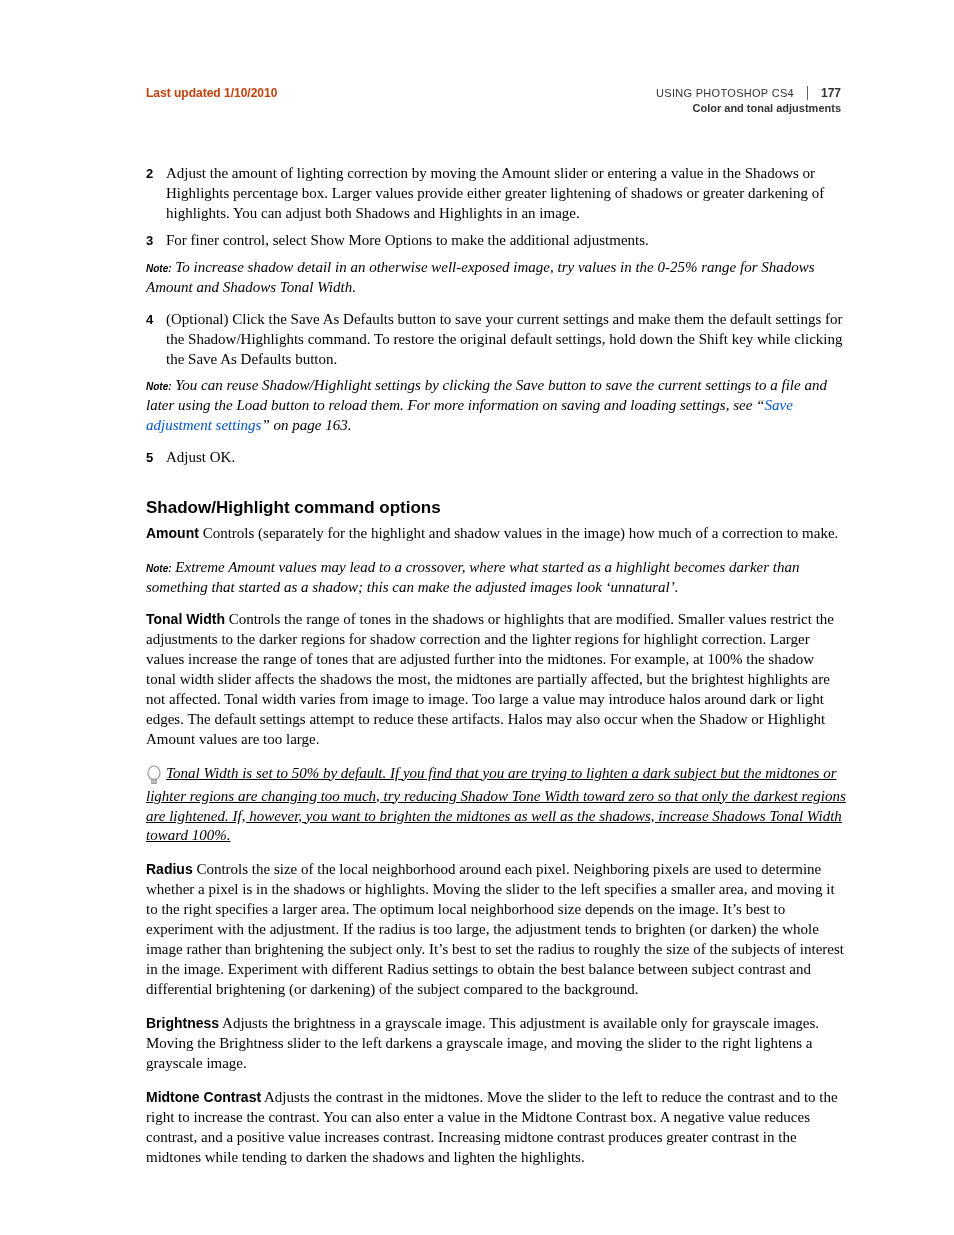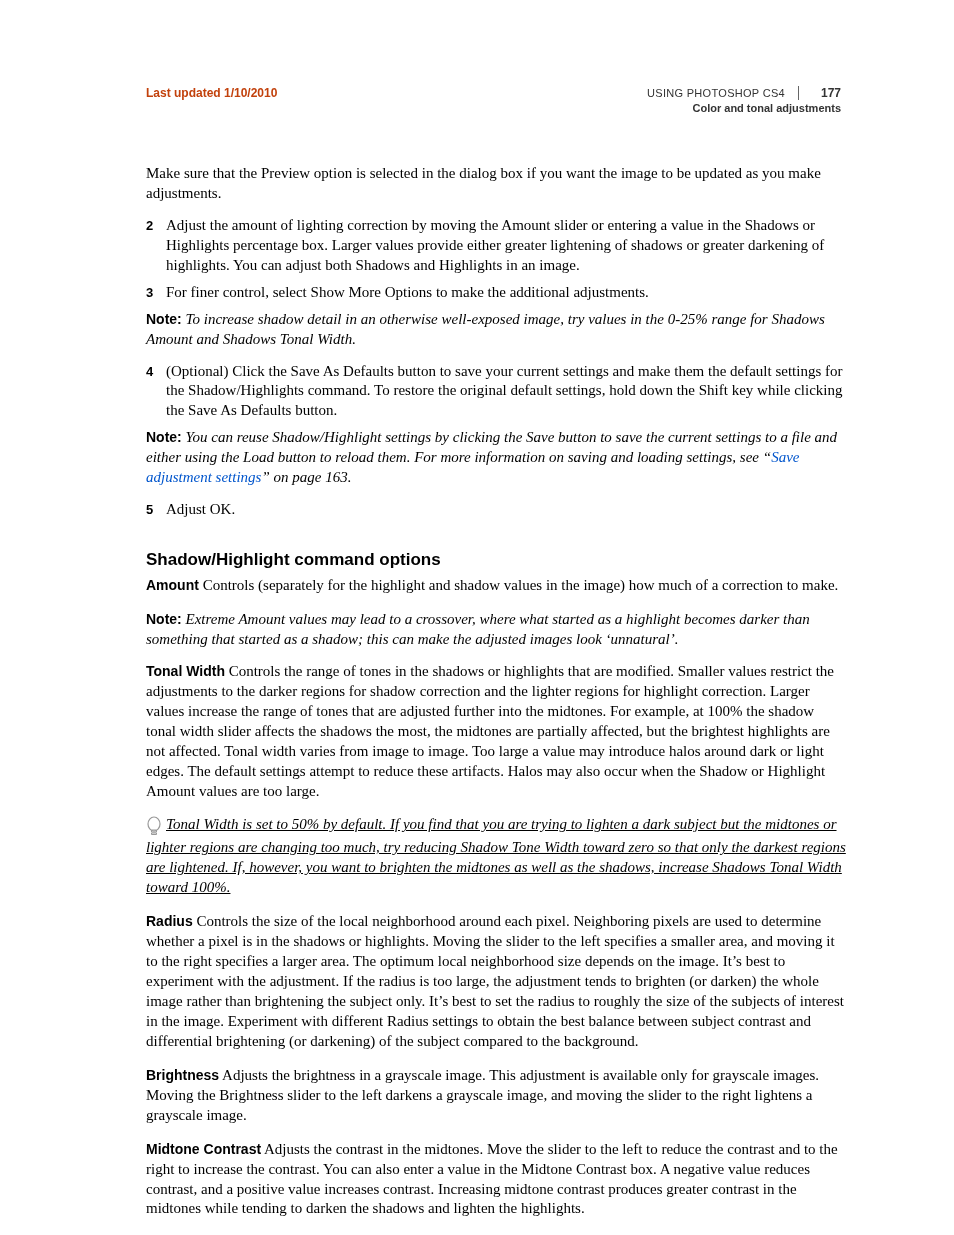--- a/index.html
+++ b/index.html
@@ -35,21 +35,21 @@
   .header-right-line1 {
     display: flex;
     align-items: center;
     justify-content: flex-end;
     gap: 13px;
   }
   .using { letter-spacing: 0.3px; }
   .pagenum {
     font-weight: bold;
     border-left: 1px solid #666;
-    padding-left: 22px;
+    padding-left: 13px;
     font-size: 12px;
   }
   .section-title {
     font-weight: bold;
     margin-top: 2px;
   }
   .body-text {
     font-size: 15px;
     line-height: 1.33;
     margin: 0 0 12px 0;
@@ -70,21 +70,22 @@
   }
   .ol-content { flex: 1; }
   .note {
     font-size: 15px;
     line-height: 1.33;
     margin: 0 0 12px 0;
   }
   .note-label {
     font-family: "Myriad Pro", "Helvetica Neue", Arial, sans-serif;
     font-weight: bold;
-    font-size: 14px;
+    font-style: italic;
+    font-size: 10px;
   }
   .note-body { font-style: italic; }
   .link { color: #0055cc; font-style: italic; }
   .h2 {
     font-family: "Myriad Pro", "Helvetica Neue", Arial, sans-serif;
     font-weight: bold;
     font-size: 17px;
     margin: 30px 0 6px 0;
   }
   .term {
@@ -125,21 +126,20 @@
     <div class="last-updated">Last updated 1/10/2010</div>
     <div class="header-right">
       <div class="header-right-line1">
         <span class="using">USING PHOTOSHOP CS4</span>
         <span class="pagenum">177</span>
       </div>
       <div class="section-title">Color and tonal adjustments</div>
     </div>
   </div>
 
-  <p class="body-text">Make sure that the Preview option is selected in the dialog box if you want the image to be updated as you make adjustments.</p>
 
   <div class="ol-item">
     <div class="ol-num">2</div>
     <div class="ol-content">Adjust the amount of lighting correction by moving the Amount slider or entering a value in the Shadows or Highlights percentage box. Larger values provide either greater lightening of shadows or greater darkening of highlights. You can adjust both Shadows and Highlights in an image.</div>
   </div>
 
   <div class="ol-item">
     <div class="ol-num">3</div>
     <div class="ol-content">For finer control, select Show More Options to make the additional adjustments.</div>
   </div>
@@ -147,21 +147,21 @@
   <p class="note">
     <span class="note-label">Note:</span><span class="note-body"> To increase shadow detail in an otherwise well-exposed image, try values in the 0-25% range for Shadows Amount and Shadows Tonal Width.</span>
   </p>
 
   <div class="ol-item">
     <div class="ol-num">4</div>
     <div class="ol-content">(Optional) Click the Save As Defaults button to save your current settings and make them the default settings for the Shadow/Highlights command. To restore the original default settings, hold down the Shift key while clicking the Save As Defaults button.</div>
   </div>
 
   <p class="note">
-    <span class="note-label">Note:</span><span class="note-body"><span> You can reuse Shadow/Highlight settings by clicking the Save button to save the current settings to a file and either using the Load button to reload them. For more information on saving and loading settings, see “</span><a class="link">Save adjustment settings</a><span>” on page 163.</span></span>
+    <span class="note-label">Note:</span><span class="note-body"><span> You can reuse Shadow/Highlight settings by clicking the Save button to save the current settings to a file and later using the Load button to reload them. For more information on saving and loading settings, see “</span><a class="link">Save adjustment settings</a><span>” on page 163.</span></span>
   </p>
 
   <div class="ol-item">
     <div class="ol-num">5</div>
     <div class="ol-content">Adjust OK.</div>
   </div>
 
   <h2 class="h2">Shadow/Highlight command options</h2>
 
   <p class="def-block">

